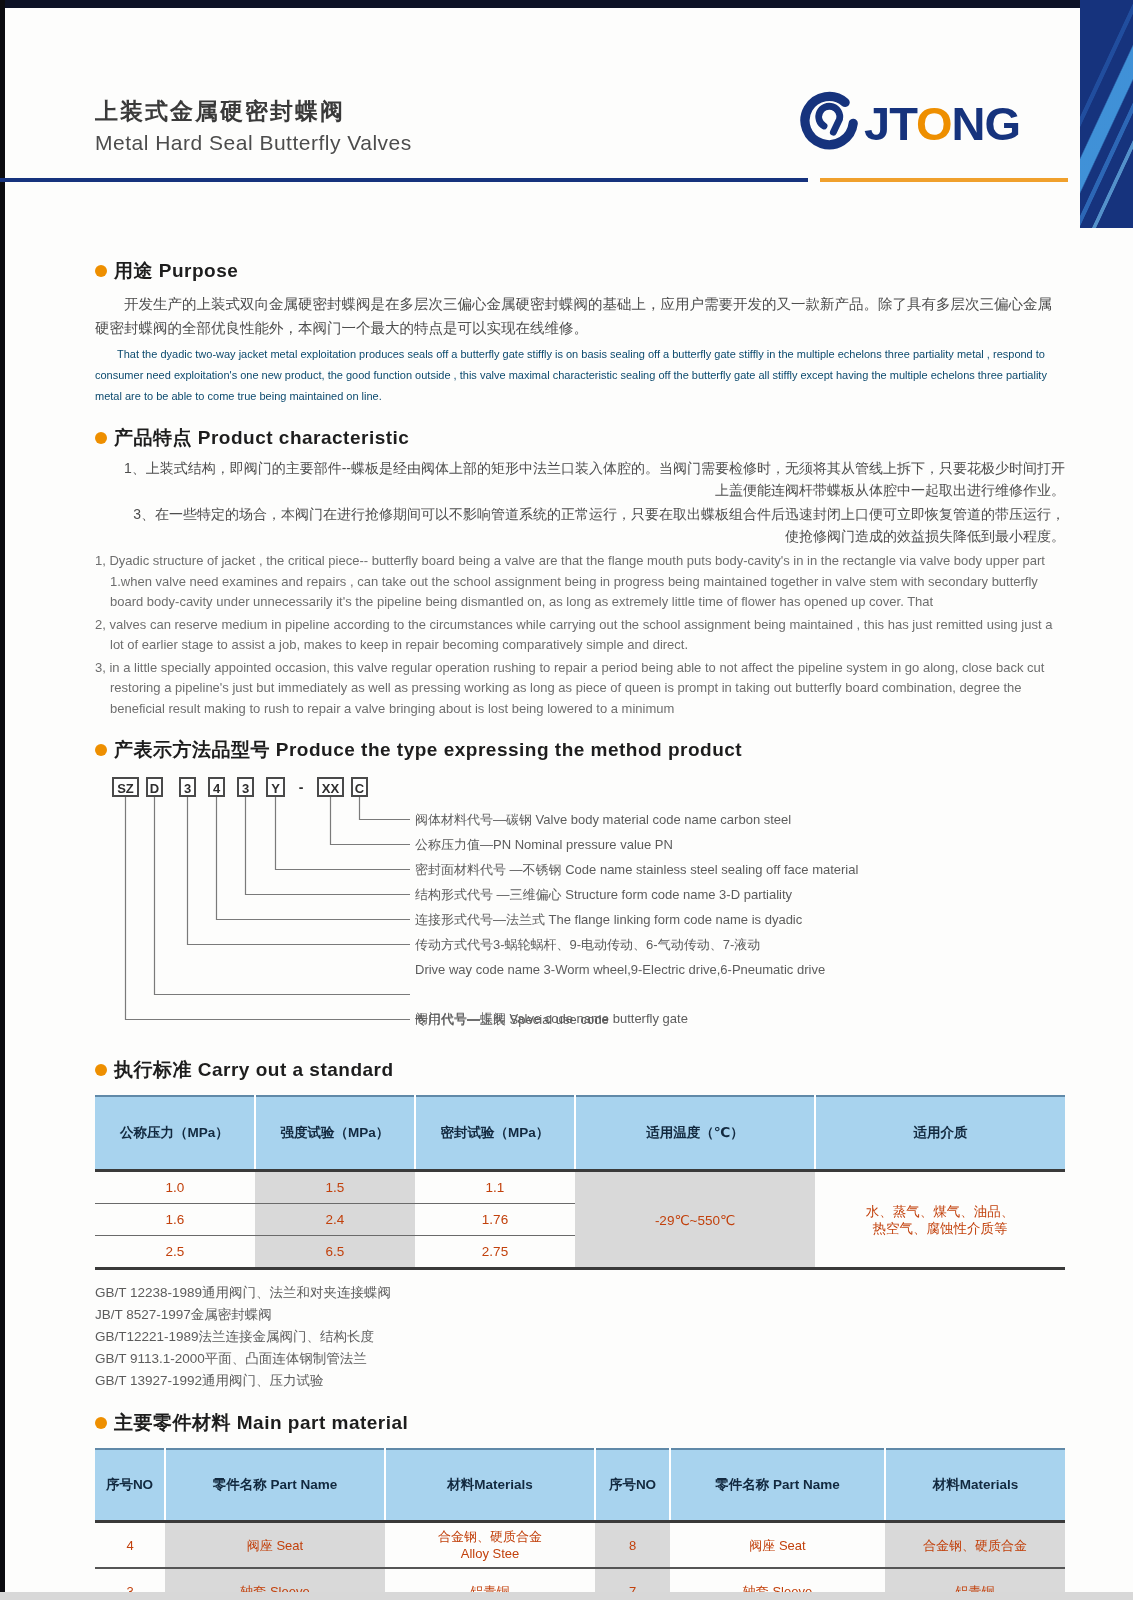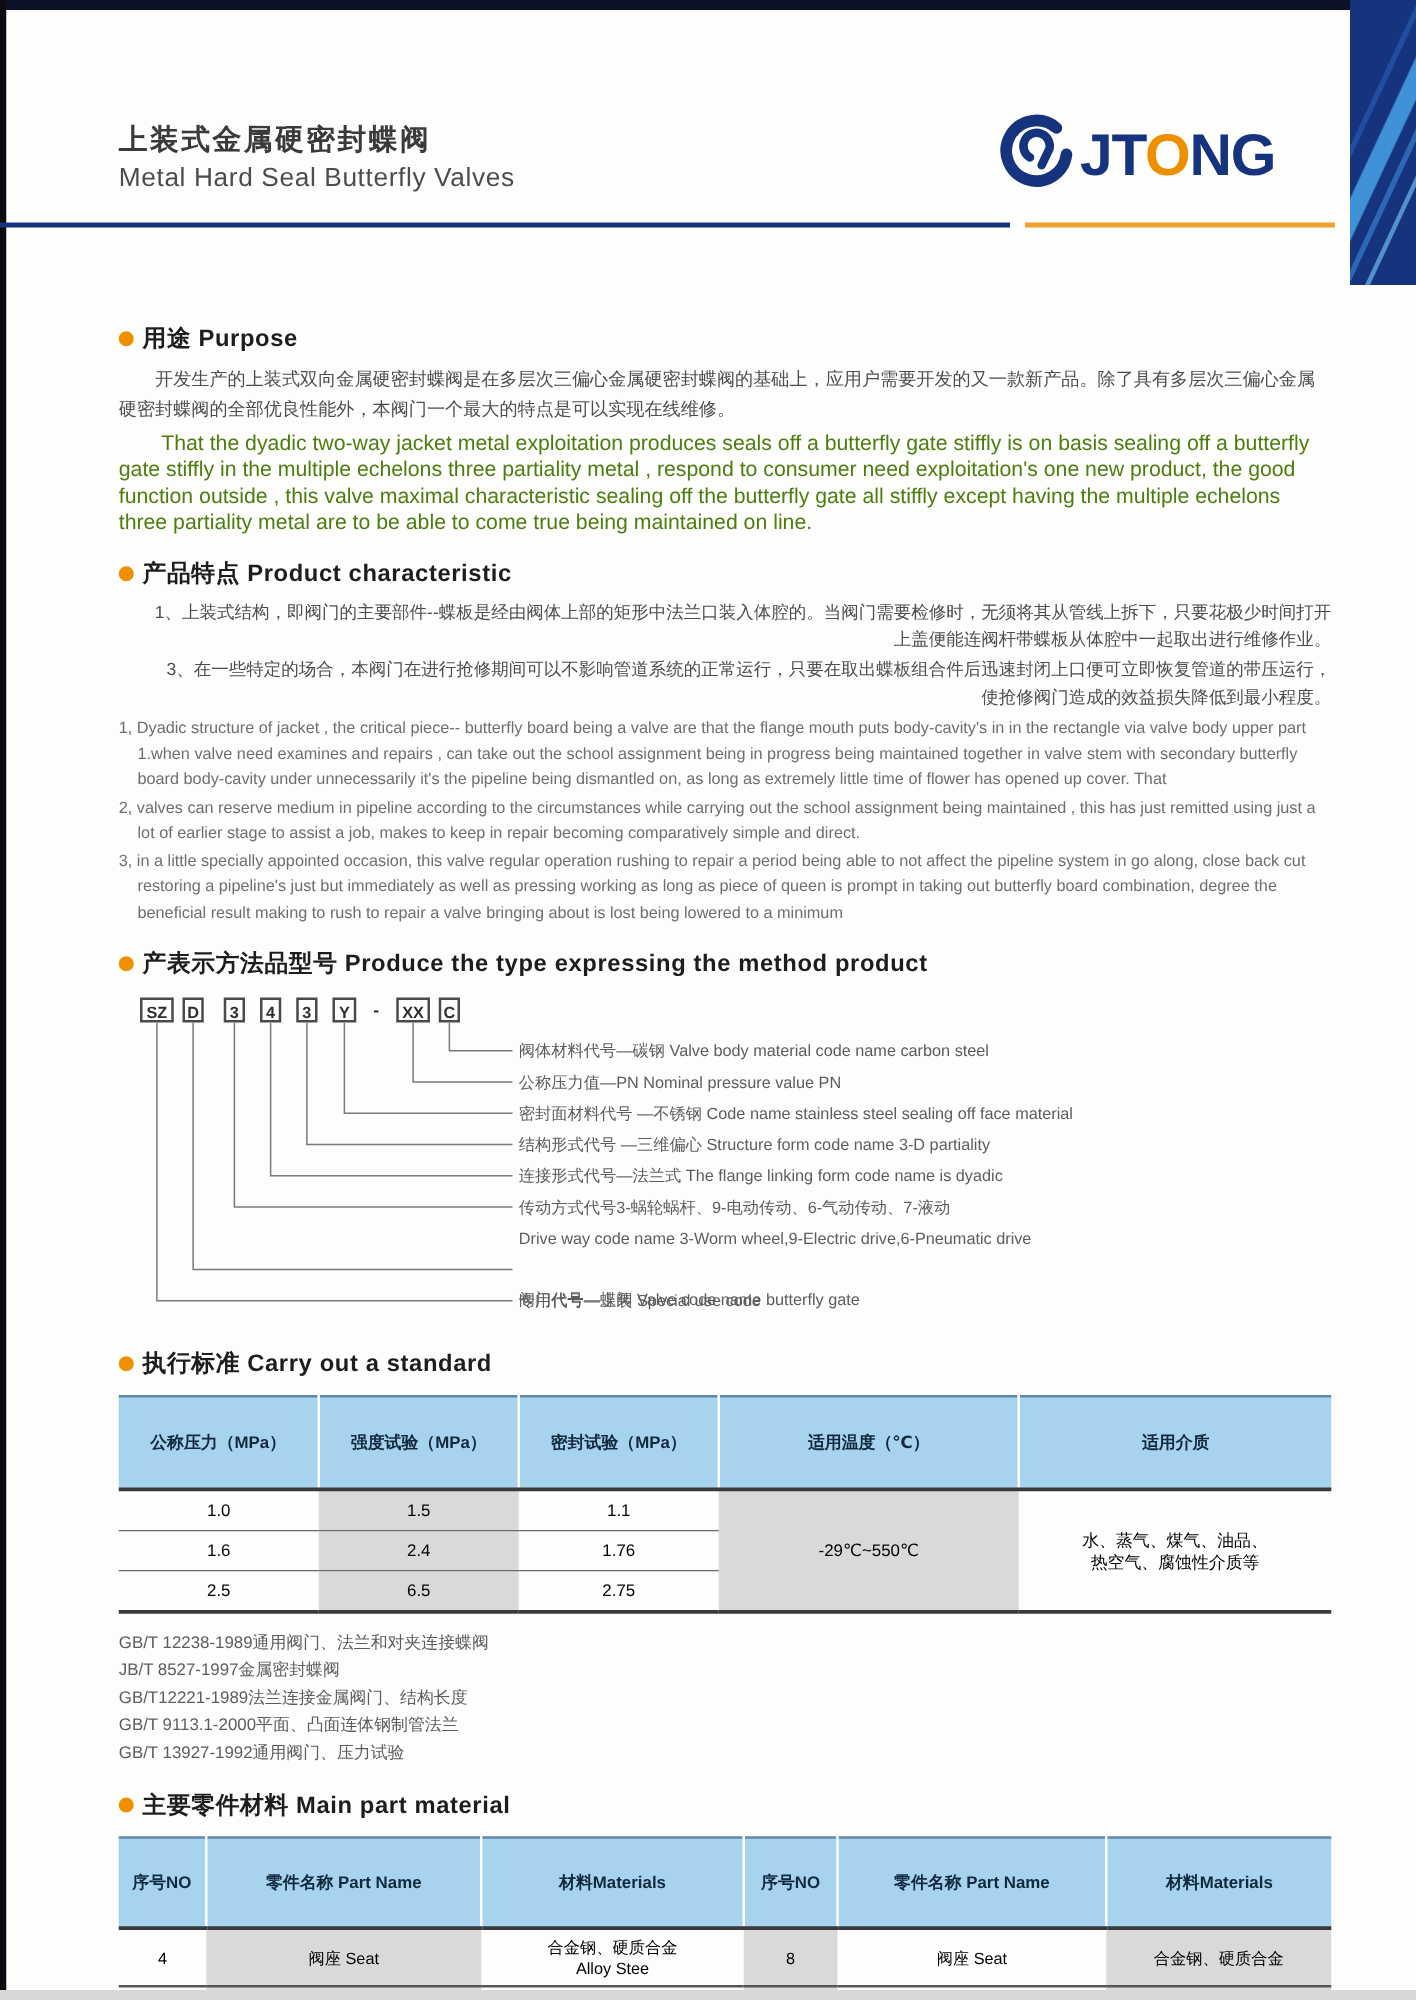--- a/index.html
+++ b/index.html
@@ -22,39 +22,39 @@
   .divider-orange{position:absolute;left:820px;top:178px;width:248px;height:4px;background:#f0a02c;}
   .logo{position:absolute;left:798px;top:90px;display:flex;align-items:center;}
   .logo-word{font-size:47px;font-weight:800;color:#16337d;letter-spacing:-1px;margin-left:4px;}
   .logo-word .o{color:#ee8f00;}
   
   .content{margin:0 68px 0 95px;}
   .sec-head{display:flex;align-items:center;margin-top:18px;}
   .bullet{width:12px;height:12px;border-radius:50%;background:#ee8f00;margin-right:7px;flex:0 0 auto;}
   .sec-title{font-size:19px;font-weight:bold;color:#1d1d1d;letter-spacing:.5px;}
   .cn-par{font-size:14.5px;line-height:24px;color:#4d4d4d;text-indent:2em;margin-top:8px;}
-  .en-par{font-size:17px;line-height:21px;color:#4d7c0f;text-indent:2em;margin-top:4px;}
+  .en-par{font-size:11px;line-height:21px;color:#0c4a6e;text-indent:2em;margin-top:4px;}
   .cn-item{font-size:14px;line-height:22px;color:#4d4d4d;text-indent:2em;margin-top:2px;text-align:right;}
   .en-item{font-size:13px;line-height:20.5px;color:#6e6e6e;padding-left:15px;text-indent:-15px;margin-top:2px;}
   
   .type-diagram{position:relative;height:262px;margin-top:14px;}
   .code-box{position:absolute;top:0;height:20px;line-height:20px;border:2px solid #4a4a4a;
             background:#fff;text-align:center;font-size:13px;font-weight:bold;color:#2e2e2e;box-sizing:border-box;}
   .code-dash{position:absolute;top:0;height:20px;line-height:20px;font-size:14px;font-weight:bold;color:#2e2e2e;text-align:center;}
   .type-lines{position:absolute;left:0;top:20px;pointer-events:none;}
   .type-label{position:absolute;left:320px;width:660px;height:25px;line-height:25px;font-size:13px;color:#5c5c5c;white-space:nowrap;}
   
   table{border-collapse:collapse;table-layout:fixed;width:970px;margin-top:12px;}
   .std-table{border-top:2px solid #6089a8;border-bottom:3px solid #3a3a3a;}
   .mat-table{border-top:2px solid #6089a8;border-bottom:3px solid #3a3a3a;}
   th{background:#a8d3ee;font-size:13.5px;font-weight:bold;color:#12293f;
      border-left:2px solid #fff;border-right:2px solid #fff;border-bottom:3px solid #3a3a3a;
      height:40px;padding:16px 4px;}
   th:first-child{border-left:none;} th:last-child{border-right:none;}
-  td{font-size:13.5px;color:#000000;text-align:center;height:27px;padding:2px 6px;}
+  td{font-size:13.5px;color:#c2410c;text-align:center;height:27px;padding:2px 6px;}
   .std-table td{border-bottom:1.5px solid #6a6a6a;}
   .std-table tr:last-child td{border-bottom:none;}
   .mat-table th{height:38px;}
   .mat-table td{border-bottom:2px solid #555;font-size:13px;height:40px;}
   .mat-table tr:last-child td{border-bottom:none;}
   .mat-table td:nth-child(even){background:#d9d9d9;}
   .gray{background:#d9d9d9;}
   .preline{white-space:pre-line;line-height:17px;}
   .std-list{margin-top:12px;font-size:13.5px;line-height:22px;color:#5c5c5c;}
 </style>

